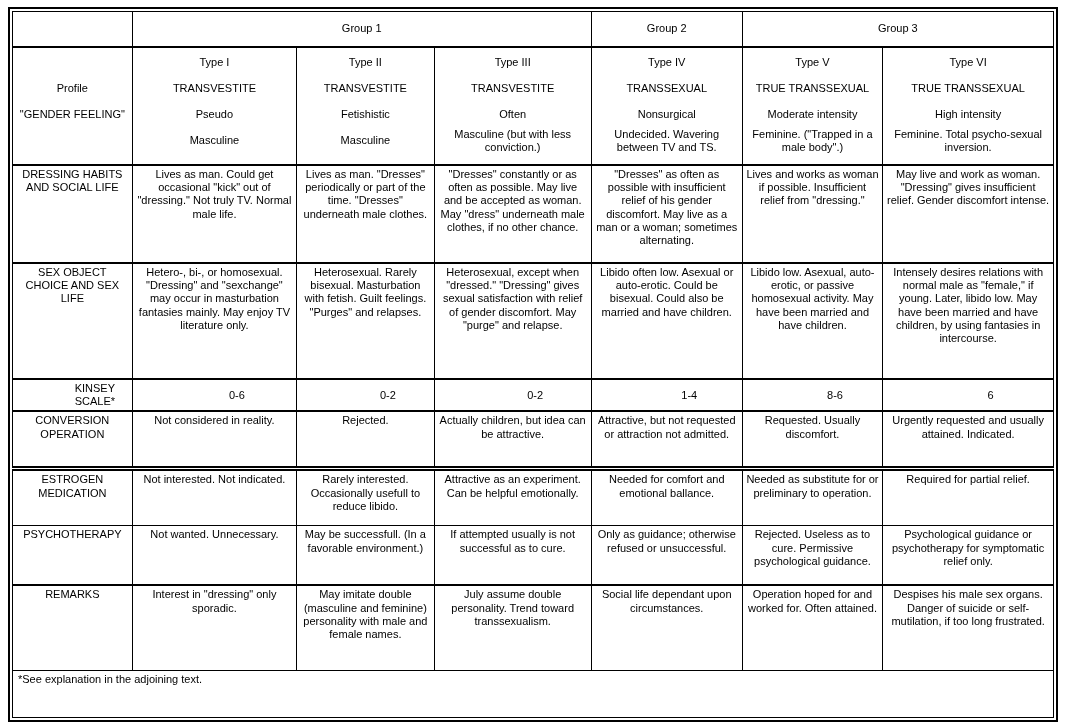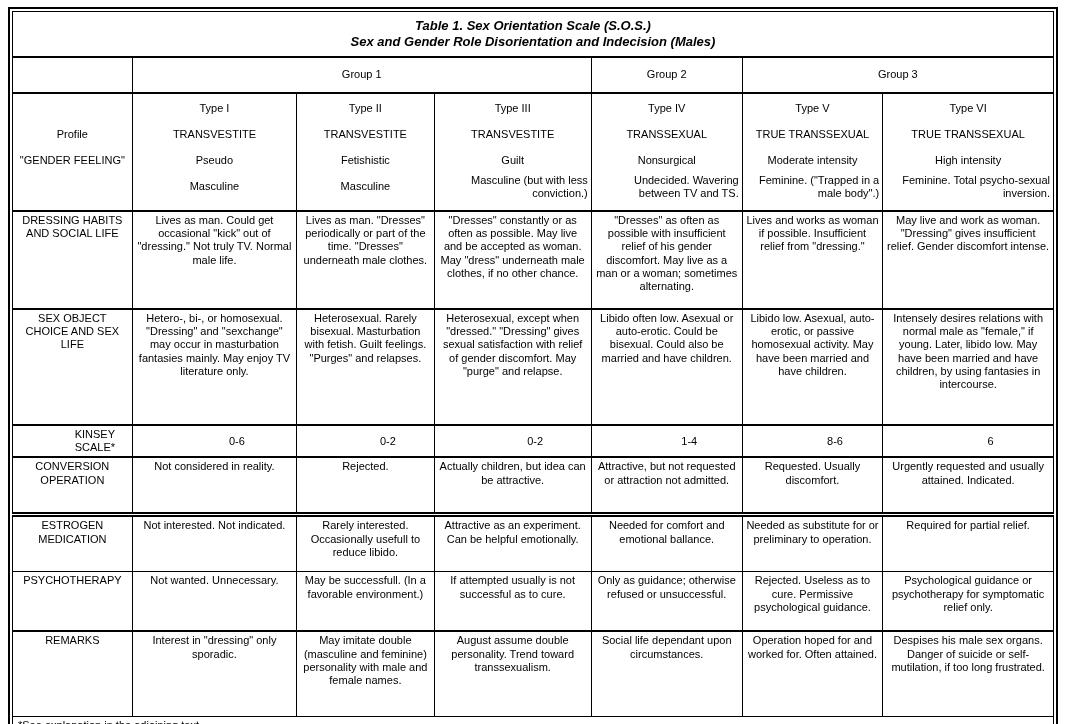--- a/index.html
+++ b/index.html
@@ -44,46 +44,40 @@
   tr.r-footer td   { height: 42px; text-align: left; vertical-align: top; padding-left: 5px; }
   
   td.sep-double { border-left: 5px double #000; }
   td.sep-thick  { border-left: 2px solid #000; }
   
   .pline {
     min-height: 26px;
     display: flex;
     align-items: center;
     justify-content: center;
-    text-align: right;
+    text-align: center;
   }
   .title-line { text-align: center; }
 </style>
 </head>
 <body>
 
 <div class="frame">
   <table class="sos">
     <colgroup>
       <col style="width:11.5%">
       <col style="width:15.8%">
       <col style="width:13.2%">
       <col style="width:15.1%">
       <col style="width:14.5%">
       <col style="width:13.5%">
       <col style="width:16.4%">
     </colgroup>
 
     <tbody>
-        <tr class="r-title">
-      <td colspan="7">
-        <div class="title-line">Table 1. Sex Orientation Scale (S.O.S.)</div>
-        <div class="title-line">Sex and Gender Role Disorientation and Indecision (Males)</div>
-      </td>
-    </tr>
 
     <tr class="r-groups">
       <td></td>
       <td colspan="3">Group 1</td>
       <td class="sep-thick">Group 2</td>
       <td class="sep-thick" colspan="2">Group 3</td>
     </tr>
 
     <tr class="r-profile">
       <td>
@@ -100,21 +94,21 @@
       </td>
       <td>
         <div class="pline">Type II</div>
         <div class="pline">TRANSVESTITE</div>
         <div class="pline">Fetishistic</div>
         <div class="pline">Masculine</div>
       </td>
       <td class="sep-double">
         <div class="pline">Type III</div>
         <div class="pline">TRANSVESTITE</div>
-        <div class="pline">Guilt</div>
+        <div class="pline">Often</div>
         <div class="pline">Masculine (but with less conviction.)</div>
       </td>
       <td class="sep-thick">
         <div class="pline">Type IV</div>
         <div class="pline">TRANSSEXUAL</div>
         <div class="pline">Nonsurgical</div>
         <div class="pline">Undecided. Wavering between TV and TS.</div>
       </td>
       <td class="sep-thick">
         <div class="pline">Type V</div>
@@ -187,21 +181,21 @@
       <td class="sep-double">If attempted usually is not successful as to cure.</td>
       <td class="sep-thick">Only as guidance; otherwise refused or unsuccessful.</td>
       <td class="sep-thick">Rejected. Useless as to cure. Permissive psychological guidance.</td>
       <td>Psychological guidance or psychotherapy for symptomatic relief only.</td>
     </tr>
 
     <tr class="r-remarks">
       <td>REMARKS</td>
       <td>Interest in "dressing" only sporadic.</td>
       <td>May imitate double (masculine and feminine) personality with male and female names.</td>
-      <td class="sep-double">August assume double personality. Trend toward transsexualism.</td>
+      <td class="sep-double">July assume double personality. Trend toward transsexualism.</td>
       <td class="sep-thick">Social life dependant upon circumstances.</td>
       <td class="sep-thick">Operation hoped for and worked for. Often attained.</td>
       <td>Despises his male sex organs. Danger of suicide or self-mutilation, if too long frustrated.</td>
     </tr>
 
     <tr class="r-footer">
       <td colspan="7">
         <div>*See explanation in the adjoining text.</div>
 
       </td>

